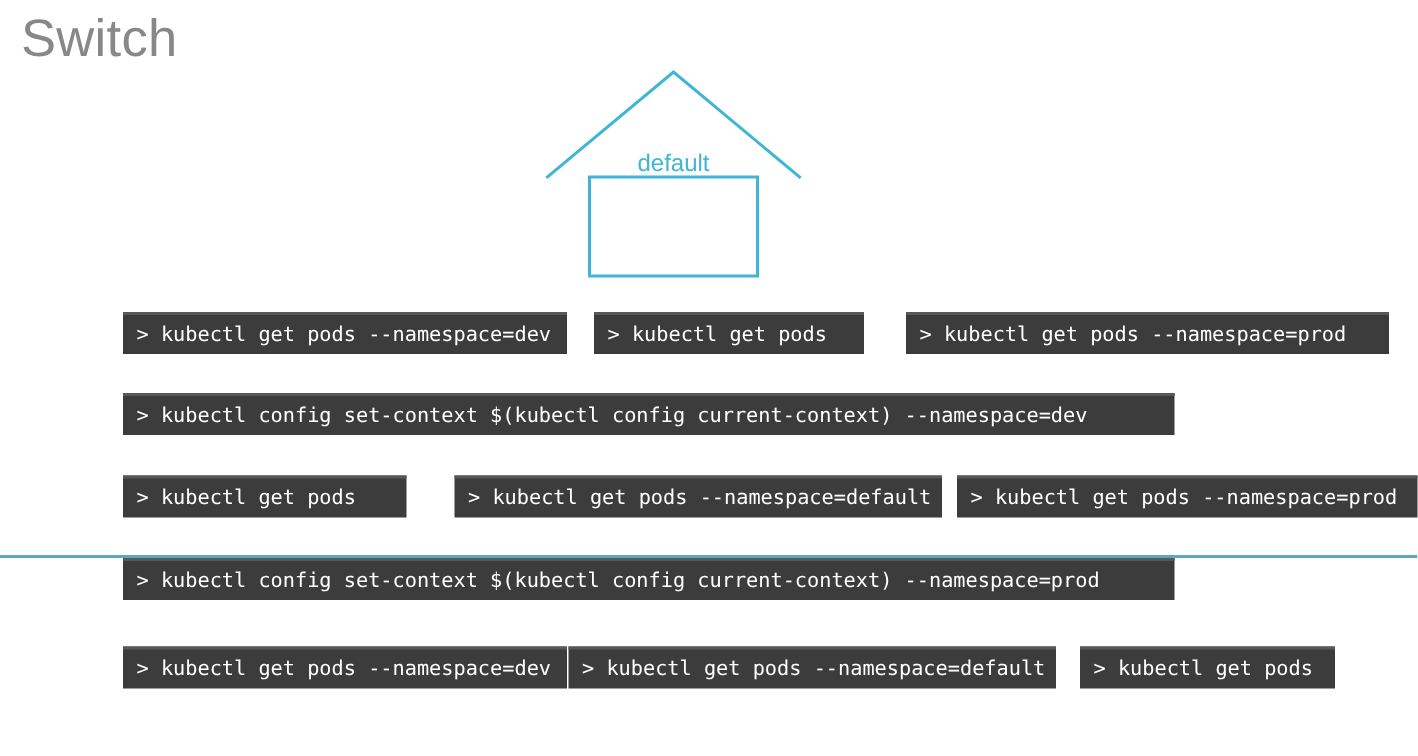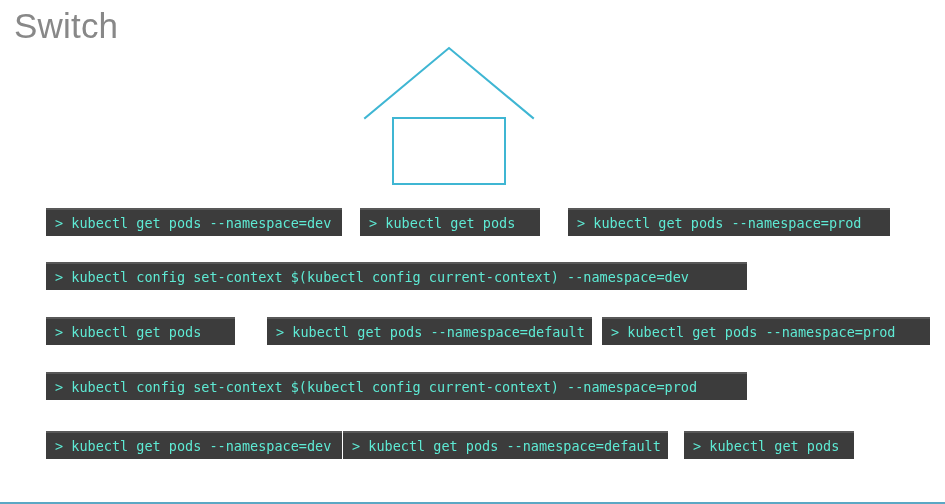--- a/index.html
+++ b/index.html
@@ -10,21 +10,21 @@
     width: 945px;
     height: 504px;
     background: #ffffff;
     font-family: "Liberation Sans", sans-serif;
     overflow: hidden;
     position: relative;
   }
   #slide {
     position: relative;
     width: 945px;
-    height: 504px;
+    height: 372px;
   }
 
   
   #page-title {
     position: absolute;
     left: 14px;
     top: 2px;
     font-size: 35px;
     font-weight: 400;
     color: #888888;
@@ -67,29 +67,30 @@
     position: absolute;
     left: 38px;
     top: 82px;
   }
 
   
   .cmd {
     position: absolute;
     background: #3c3c3c;
     border-top: 2px solid #585858;
-    color: #5eead4;
+    color: #ffffff;
     font-family: "DejaVu Sans Mono", "Liberation Mono", monospace;
     font-size: 13.5px;
     line-height: 26px;
     height: 26px;
     padding: 0 9px;
     box-sizing: content-box;
     white-space: nowrap;
     letter-spacing: 0px;
+    margin-left: 36px;
   }
 
   
   #bottom-rule {
     position: absolute;
     left: 0;
     bottom: 0;
     width: 945px;
     height: 2px;
     background: #5ba7c4;
@@ -101,20 +102,21 @@
 <div id="slide">
 
   <div id="page-title">Switch</div>
 
 
   <div class="house" id="house-default">
     <svg width="170" height="145" viewBox="0 0 170 145" aria-hidden="true">
       <polyline points="1,73 85,3 169,73" fill="none" stroke="#3fb6d3" stroke-width="2" stroke-linejoin="miter" stroke-linecap="square"></polyline>
       <rect x="29" y="73" width="112" height="66" fill="none" stroke="#3fb6d3" stroke-width="2"></rect>
     </svg>
+    <div class="house-label">default</div>
   </div>
 
 
   <div class="cmd" style="left:46px;  top:208px; width:278px;">&gt; kubectl get pods --namespace=dev</div>
   <div class="cmd" style="left:360px; top:208px; width:162px;">&gt; kubectl get pods</div>
   <div class="cmd" style="left:568px; top:208px; width:304px;">&gt; kubectl get pods --namespace=prod</div>
 
   <div class="cmd" style="left:46px;  top:262px; width:683px;">&gt; kubectl config set-context $(kubectl config current-context) --namespace=dev</div>
 
   <div class="cmd" style="left:46px;  top:317px; width:171px;">&gt; kubectl get pods</div>

